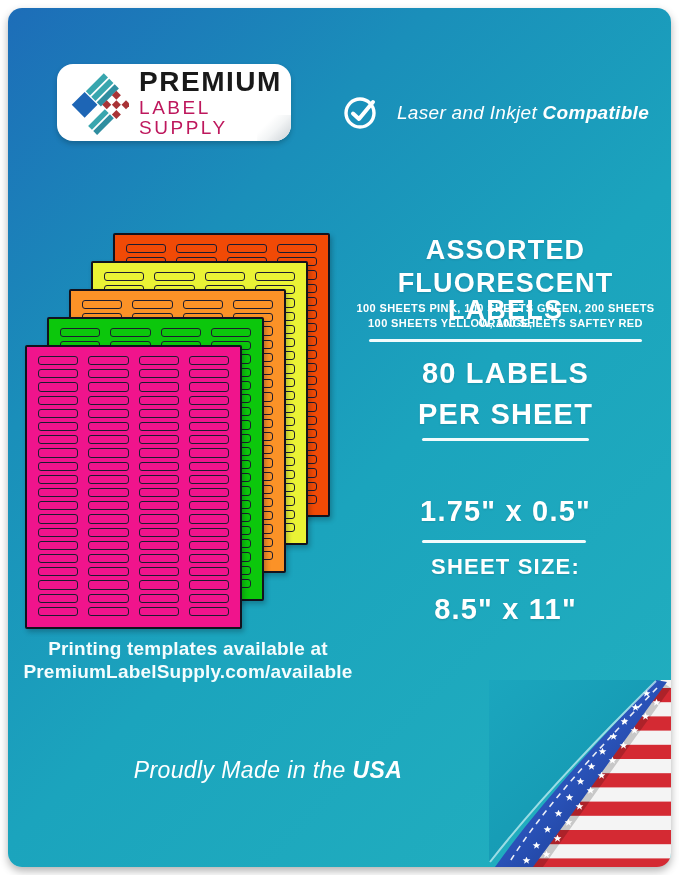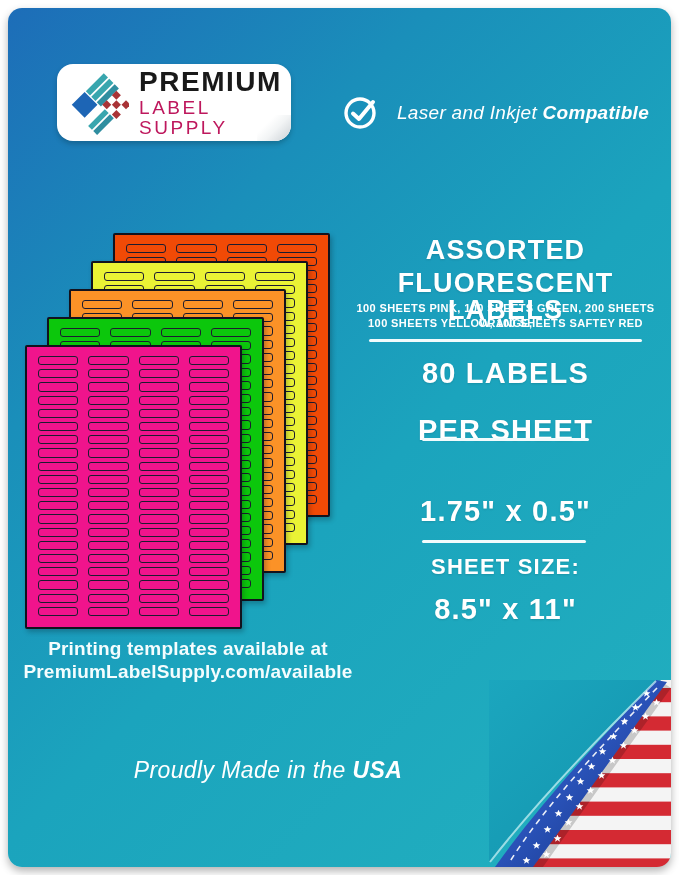--- a/index.html
+++ b/index.html
@@ -104,21 +104,21 @@
     </div>
 
     <div class="spec h-big" style="top:229px;">ASSORTED</div>
     <div class="spec h-big" style="top:262px;">FLUORESCENT LABELS</div>
     <div class="spec h-sub" style="top:293px;">100 SHEETS PINK, 100 SHEETS GREEN, 200 SHEETS ORANGE,</div>
     <div class="spec h-sub" style="top:308px;">100 SHEETS YELLOW, 100 SHEETS SAFTEY RED</div>
 
     <div class="divider" style="left:361px;top:331px;width:273px;"></div>
 
     <div class="spec h-big" style="top:351px;font-size:29px;">80 LABELS</div>
-    <div class="spec h-big" style="top:392px;font-size:29px;margin-top:16px;">PER SHEET</div>
+    <div class="spec h-big" style="top:392px;font-size:29px;">PER SHEET</div>
 
     <div class="divider" style="left:414px;top:430px;width:167px;"></div>
 
     <div class="spec h-big" style="top:489px;font-size:29px;">1.75" x 0.5"</div>
 
     <div class="divider" style="left:414px;top:532px;width:164px;"></div>
 
     <div class="spec h-big" style="top:548px;font-size:22px;">SHEET SIZE:</div>
     <div class="spec h-big" style="top:587px;font-size:29px;">8.5" x 11"</div>
 

